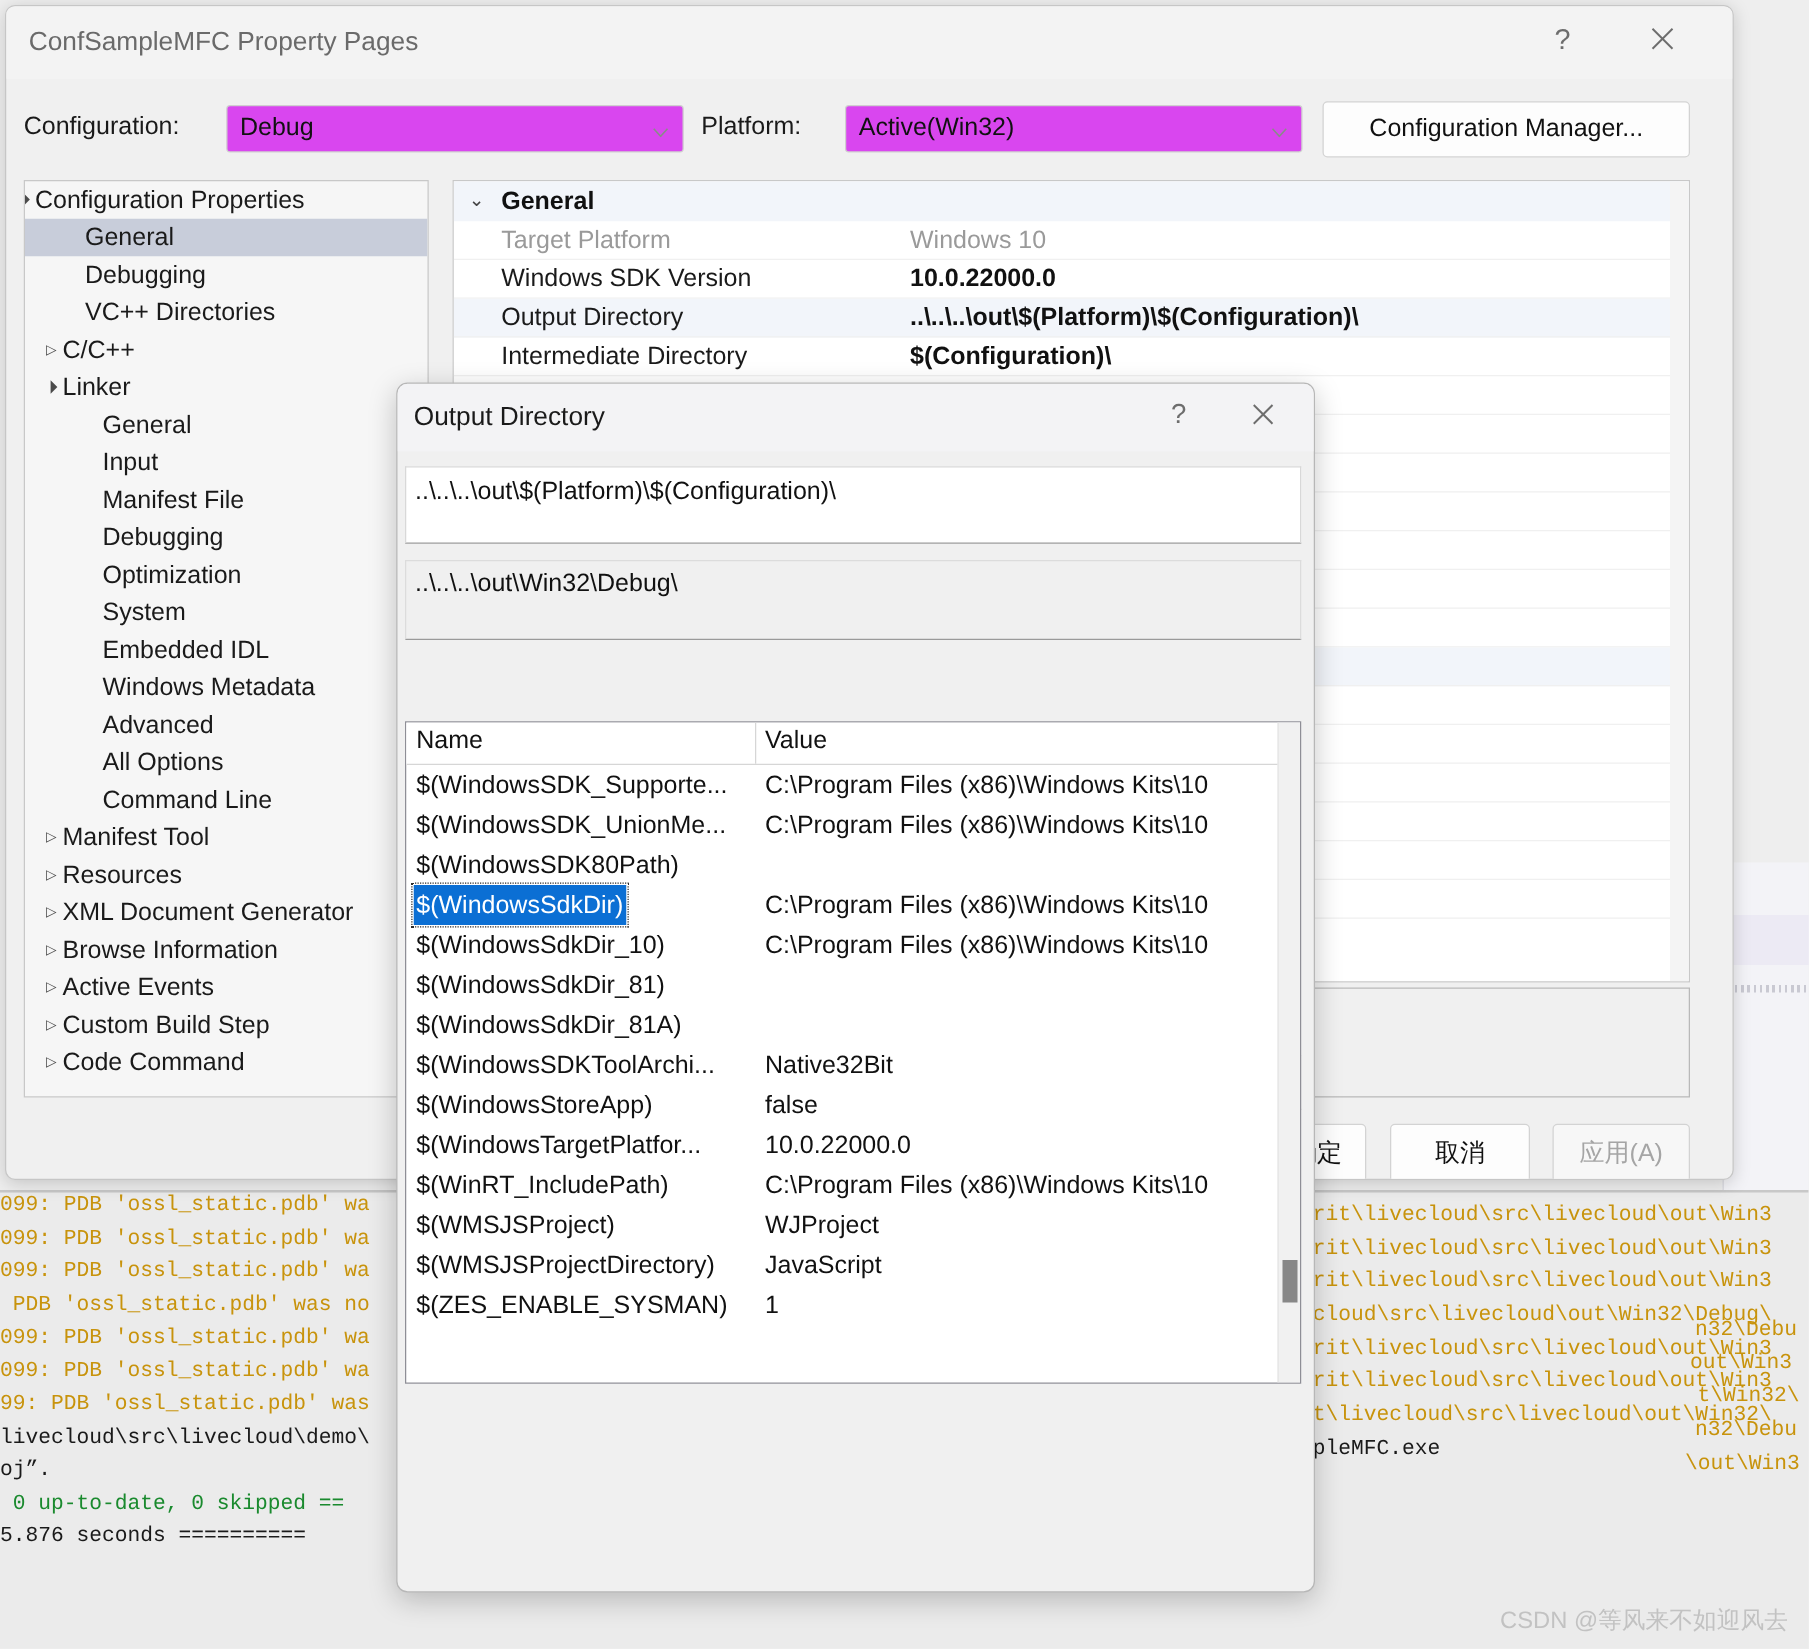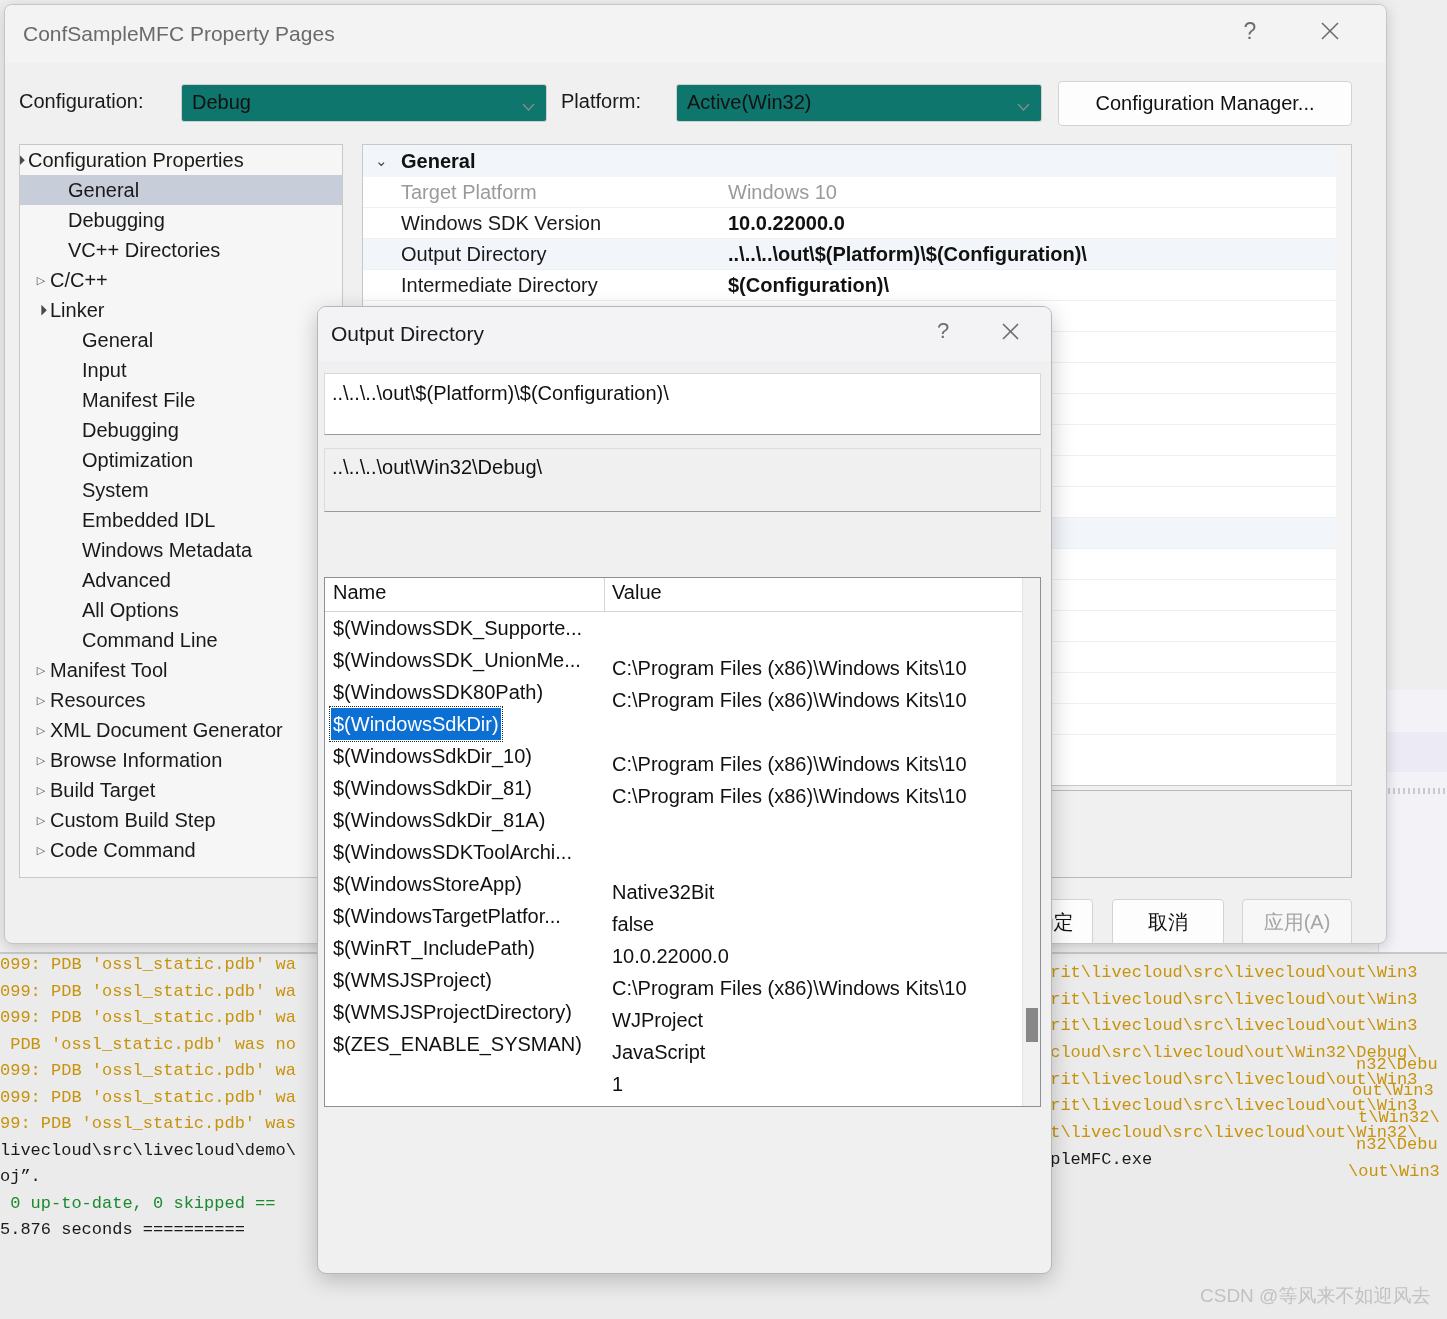--- a/index.html
+++ b/index.html
@@ -41,21 +41,21 @@
   #titlebar{position:relative;height:58px;background:#f3f3f3;}
   #wintitle{position:absolute;left:18px;top:17px;font-size:21px;color:#6a6a6a;}
   .tbtn{position:absolute;top:0;width:68px;height:52px;display:flex;
     align-items:center;justify-content:center;color:#6d6d6d;font-size:23px;cursor:default;}
   #tb-help{left:1211px;}
   #tb-close{left:1291px;}
   #tb-close svg{display:block;}
   .lbl{position:absolute;font-size:20px;color:#1a1a1a;}
   #lbl-config{left:14px;top:85px;}
   #lbl-platform{left:556px;top:85px;}
-  .combo{position:absolute;height:36px;background:#0f766e;border:1px solid #cfcfcf;
+  .combo{position:absolute;height:36px;background:#d946ef;border:1px solid #cfcfcf;
     border-radius:3px;}
   .combo .val{position:absolute;left:10px;top:6px;font-size:20px;color:#111;}
   .combo .chev{position:absolute;right:11px;top:12px;width:13px;height:8px;}
   #combo-config{left:176px;top:79px;width:364px;}
   #combo-platform{left:671px;top:79px;width:364px;}
   #btn-cfgmgr{position:absolute;left:1053px;top:76px;width:292px;height:43px;
     background:#fdfdfd;border:1px solid #d3d3d3;border-radius:4px;
     font-size:20px;color:#111;display:flex;align-items:center;justify-content:center;}
 
   
@@ -116,21 +116,21 @@
     border:1px solid #d8d8d8;border-bottom:1px solid #9a9a9a;}
 
   #m-list{position:absolute;left:6px;top:270px;width:715px;height:528px;
     background:#fff;border:1px solid #8e8e96;overflow:hidden;font-size:20px;}
   #m-list .hdr{position:relative;height:33px;background:#fff;border-bottom:1px solid #d6d6d6;}
   #m-list .hdr .c1{position:absolute;left:8px;top:3px;color:#111;}
   #m-list .hdr .c2{position:absolute;left:287px;top:3px;color:#111;}
   #m-list .hdr .div{position:absolute;left:279px;top:0;width:1px;height:33px;background:#d6d6d6;}
   .mrow{position:relative;height:32px;line-height:32px;white-space:nowrap;}
   .mrow .nm{position:absolute;left:8px;top:0;color:#111;}
-  .mrow .vl{position:absolute;left:287px;top:0;color:#111;margin-top:40px;}
+  .mrow .vl{position:absolute;left:287px;top:0;color:#111;}
   .mrow.sel .nm{background:#0b6fd4;color:#fff;outline:1px dotted #2b2b2b;outline-offset:1px;padding:0 2px;margin-left:-2px;}
   #m-list .vsb{position:absolute;right:0;top:0;width:17px;height:100%;background:#f1f1f1;
     border-left:1px solid #e3e3e3;}
   #m-list .vsb .thumb{position:absolute;left:3px;top:430px;width:12px;height:34px;background:#888;}
 
   
   #wm{position:absolute;left:1200px;top:1283px;font-size:19px;color:#c2c2c2;}
 </style>
 </head>
 <body>
@@ -247,21 +247,21 @@
       <div class="trow">
         <span class="arrow" style="left: 14px;">▷</span>
         <span class="txt" style="left: 30px;">XML Document Generator</span>
       </div>
       <div class="trow">
         <span class="arrow" style="left: 14px;">▷</span>
         <span class="txt" style="left: 30px;">Browse Information</span>
       </div>
       <div class="trow">
         <span class="arrow" style="left: 14px;">▷</span>
-        <span class="txt" style="left: 30px;">Build Target</span>
+        <span class="txt" style="left: 30px;">Active Events</span>
       </div>
       <div class="trow">
         <span class="arrow" style="left: 14px;">▷</span>
         <span class="txt" style="left: 30px;">Custom Build Step</span>
       </div>
       <div class="trow">
         <span class="arrow" style="left: 14px;">▷</span>
         <span class="txt" style="left: 30px;">Code Command</span>
       </div>
     </div>

